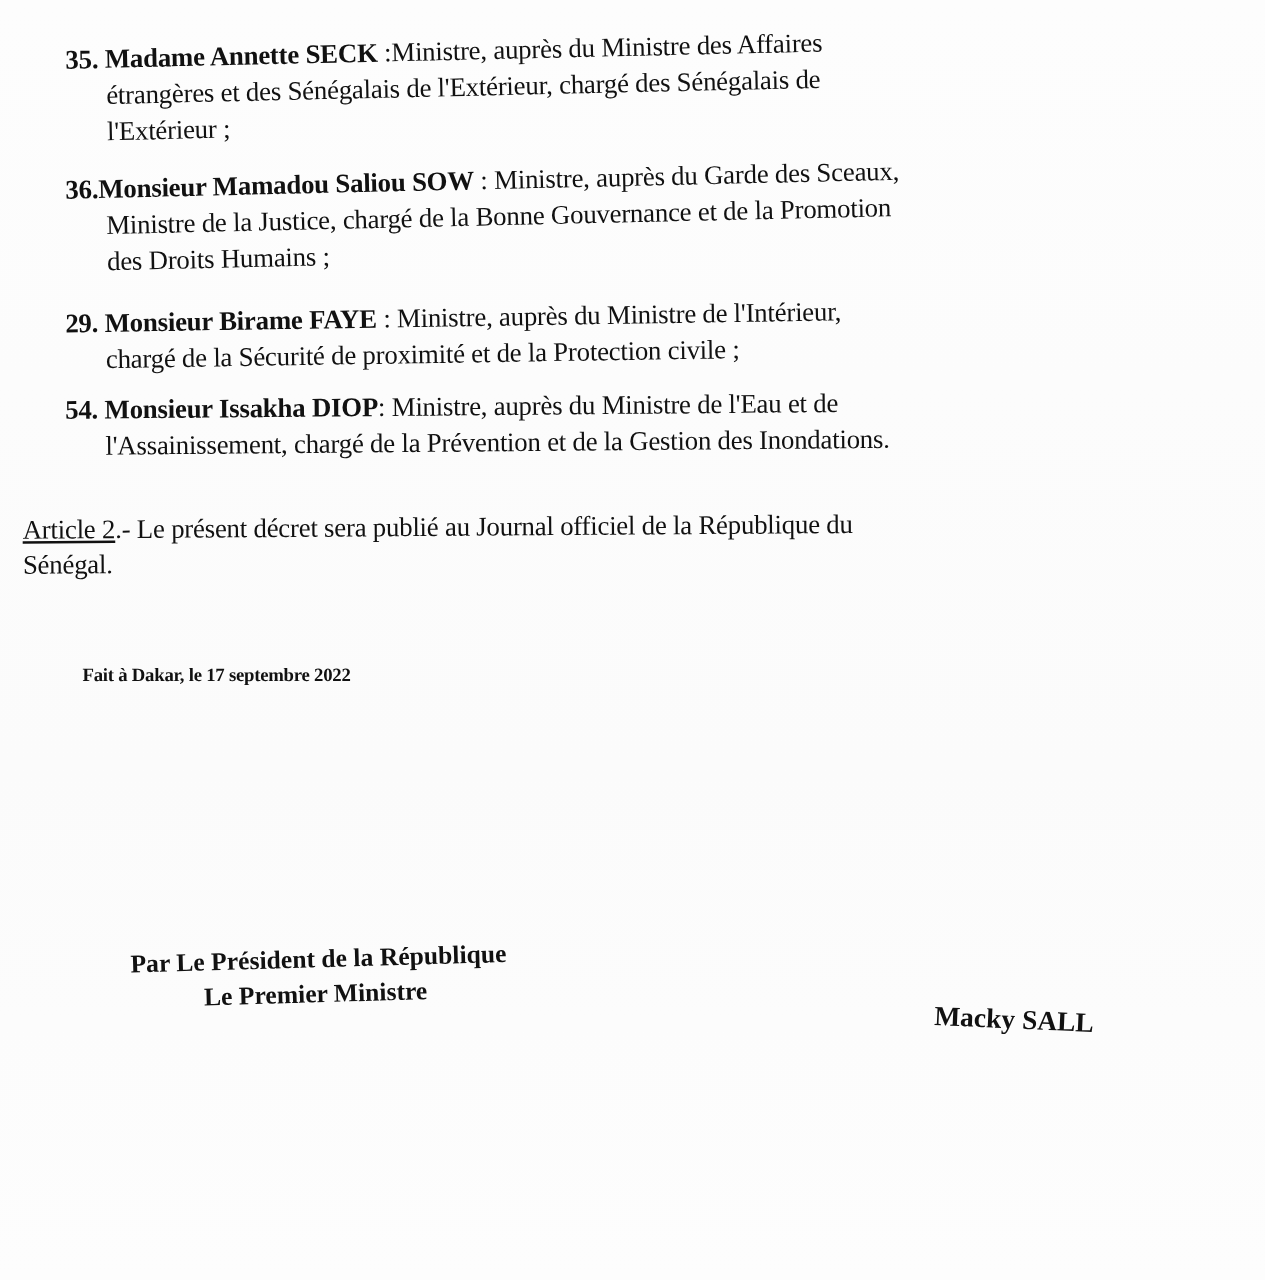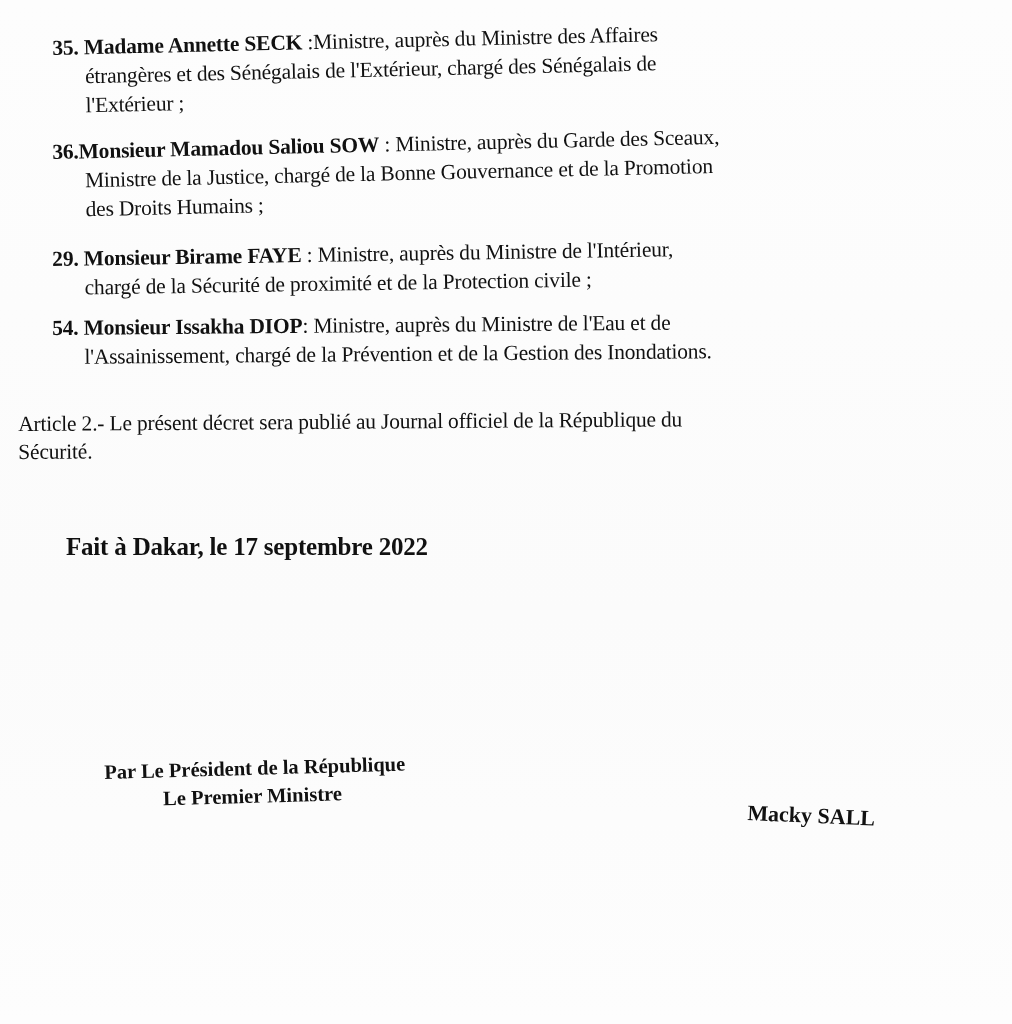--- a/index.html
+++ b/index.html
@@ -45,28 +45,29 @@
       left: 18px;
       top: 410px;
       width: 930px;
       font-size: 21.5px;
       line-height: 28px;
       letter-spacing: -0.2px;
       transform: rotate(-0.4deg);
       transform-origin: left top;
     }
     .article-label {
+      text-decoration: underline;
       font-weight: normal;
       text-align: center;
     }
     .fait {
       position: absolute;
       left: 66px;
       top: 533px;
-      font-size: 25px;
+      font-size: 15px;
       font-weight: bold;
       letter-spacing: -0.2px;
     }
     .sig-left {
       position: absolute;
       left: 104px;
       top: 758px;
       width: 420px;
       font-size: 20.5px;
       font-weight: bold;
@@ -119,21 +120,21 @@
   </div>
 
   <div class="list-item item-38">
     <span class="item-num">54.</span>
     <span class="item-name">Monsieur Issakha DIOP</span><span>: Ministre, auprès du Ministre de l'Eau et de</span>
     <span class="cont">l'Assainissement, chargé de la Prévention et de la Gestion des Inondations.</span>
   </div>
 
   <div class="article">
     <span class="article-label">Article 2</span><span>.- Le présent décret sera publié au Journal officiel de la République du</span><br>
-    <span>Sécurité.</span>
+    <span>Sénégal.</span>
   </div>
 
   <div class="fait">Fait à Dakar, le 17 septembre 2022</div>
 
   <div class="sig-left">
     <span class="l1">Par Le Président de la République</span>
     <span class="l2">Le Premier Ministre</span>
   </div>
 
   <div class="president">Macky SALL</div>

